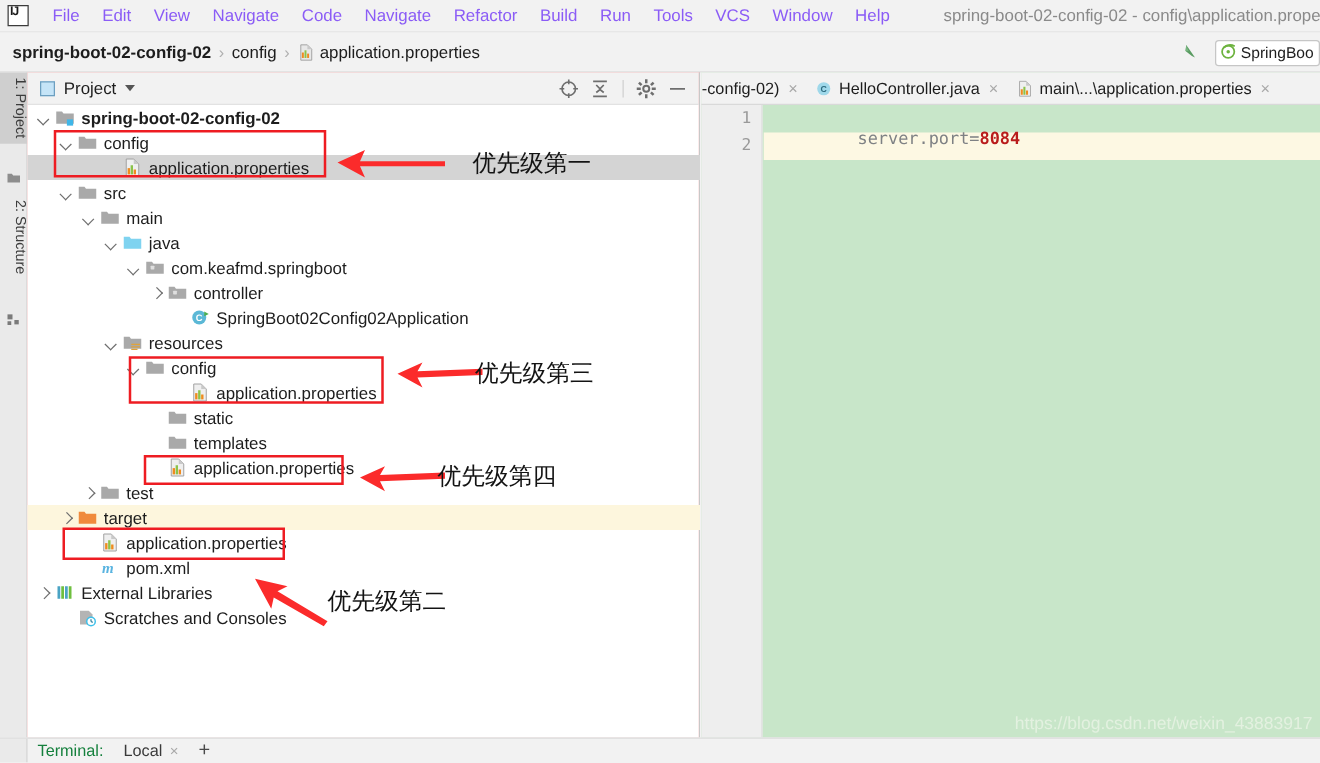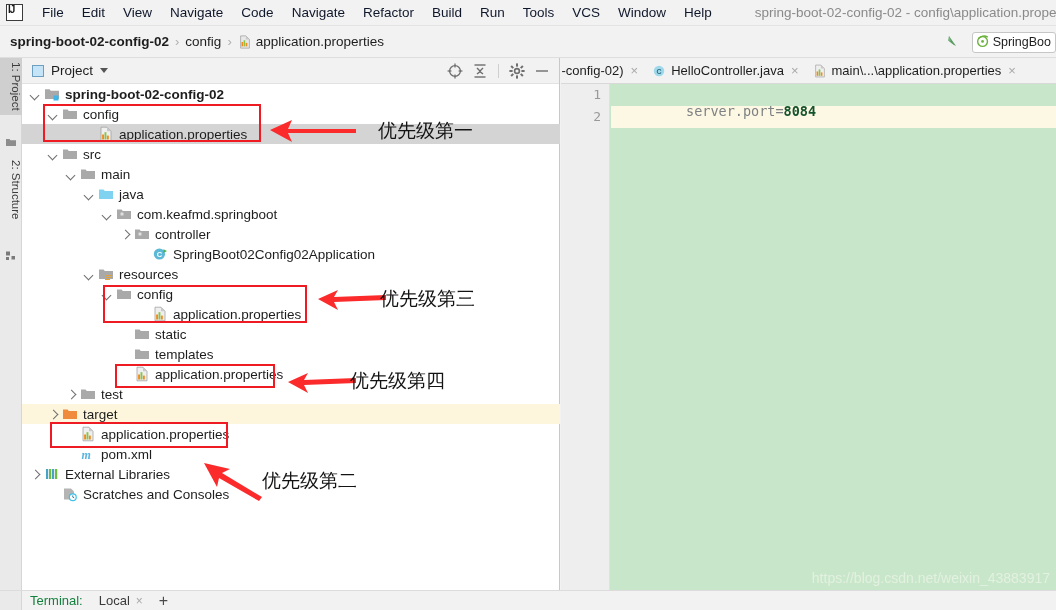--- a/index.html
+++ b/index.html
@@ -23,21 +23,21 @@
   .ij-logo {
     width: 17px; height: 17px; margin-left: 6px; margin-right: 10px;
     background: #ffffff; border: 1px solid #3b3b3b;
     position: relative; flex: none;
   }
   .ij-logo::before {
     content: "IJ"; position: absolute; left: 1px; top: -1px;
     font-size: 10px; font-weight: bold; color: #1b1b1b; letter-spacing: -1px;
   }
   .menu-item {
-    padding: 2px 9px; font-size: 13.5px; color: #0f172a; cursor: default;
+    padding: 2px 9px; font-size: 13.5px; color: #8b5cf6; cursor: default;
     white-space: nowrap;
   }
   .win-title {
     margin-left: 34px; color: #8a8a8a; font-size: 13.5px; white-space: nowrap;
   }
 
   
   .navbar {
     position: absolute; left: 0; top: 26px; width: 1056px; height: 32px;
     background: #f2f2f2; display: flex; align-items: center;
@@ -167,21 +167,21 @@
     position: absolute; right: 8px; color: #999999; font-size: 13px;
     font-family: "DejaVu Sans Mono", monospace;
   }
   .codeline { position: absolute; left: 50px; width: 445px; height: 22px; }
   .codeline.cur { background: #fdf8e3; }
   .codetext {
     position: absolute; left: 60px; font-family: "DejaVu Sans Mono", monospace;
     font-size: 13.5px; white-space: pre;
   }
   .k-key { color: #7e8184; }
-  .k-val { color: #14532d; font-weight: bold; }
+  .k-val { color: #b91c1c; font-weight: bold; }
   .watermark {
     position: absolute; right: 6px; bottom: 4px;
     font-size: 14px; color: #e3f1e0; white-space: nowrap;
     font-family: "Liberation Sans", sans-serif;
   }
 
   
   .bottombar {
     position: absolute; left: 0; top: 590px; width: 1056px; height: 20px;
     background: #f2f2f2; border-top: 1px solid #dcdcdc;

